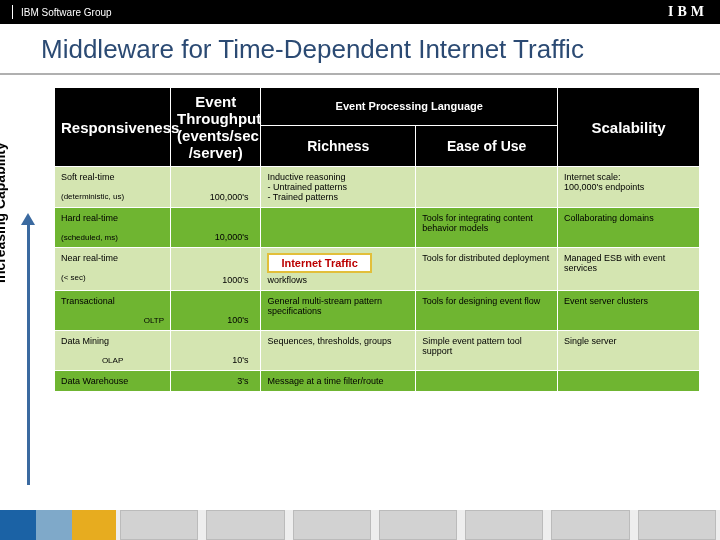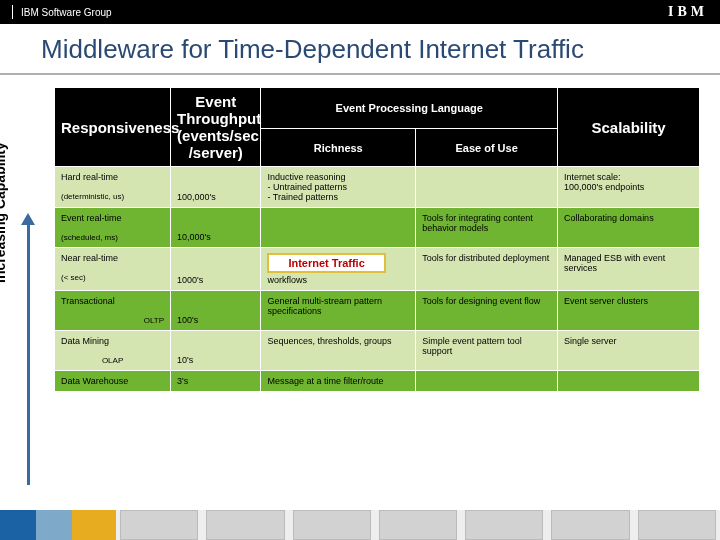--- a/index.html
+++ b/index.html
@@ -104,37 +104,38 @@
     color: #fff;
     font-weight: bold;
     font-size: 15px;
     vertical-align: middle;
     text-align: center;
   }
   th.group-epl {
     font-size: 11px;
     padding: 6px;
   }
-  th.sub { font-size: 11px; }
+  th.sub { font-size: 14px; }
   th.rowspan2 { vertical-align: middle; }
   td.throughput {
+    text-align: right;
     vertical-align: bottom;
-    padding-right: 18px;
+    padding-right: 12px;
   }
   .row-even td { background: #d4e5b1; }
   .row-odd  td { background: #6fb531; }
   td .sublabel { font-size: 8px; display:block; margin-top:10px; }
   .internet-traffic {
     display: inline-block;
     background: #fff;
     border: 2px solid #e2bf3a;
     color: #b00;
     font-weight: bold;
     font-size: 11px;
-    padding: 2px 19px;
+    padding: 2px 12px;
     margin-bottom: 2px;
     white-space: nowrap;
   }
   .footer {
     position: absolute;
     left: 0; right: 0; bottom: 0;
     height: 30px;
     background: #eee;
     display: flex;
   }
@@ -184,34 +185,34 @@
           <th rowspan="2" class="rowspan2">Scalability</th>
         </tr>
         <tr>
           <th class="sub">Richness</th>
           <th class="sub">Ease of Use</th>
         </tr>
       </thead>
       <tbody>
         <tr class="row-even">
           <td>
-            <span>Hard real-time</span>
+            <span>Soft real-time</span>
             <span class="sublabel">(deterministic, us)</span>
           </td>
           <td class="throughput">100,000's</td>
           <td style="white-space:pre-line">Inductive reasoning
 - Untrained patterns
 - Trained patterns</td>
           <td></td>
           <td style="white-space:pre-line">Internet scale:
 100,000's endpoints</td>
         </tr>
         <tr class="row-odd">
           <td>
-            <span>Event real-time</span>
+            <span>Hard real-time</span>
             <span class="sublabel">(scheduled, ms)</span>
           </td>
           <td class="throughput">10,000's</td>
           <td></td>
           <td>Tools for   integrating content behavior models</td>
           <td>Collaborating domains</td>
         </tr>
         <tr class="row-even">
           <td>
             <span>Near real-time</span>

